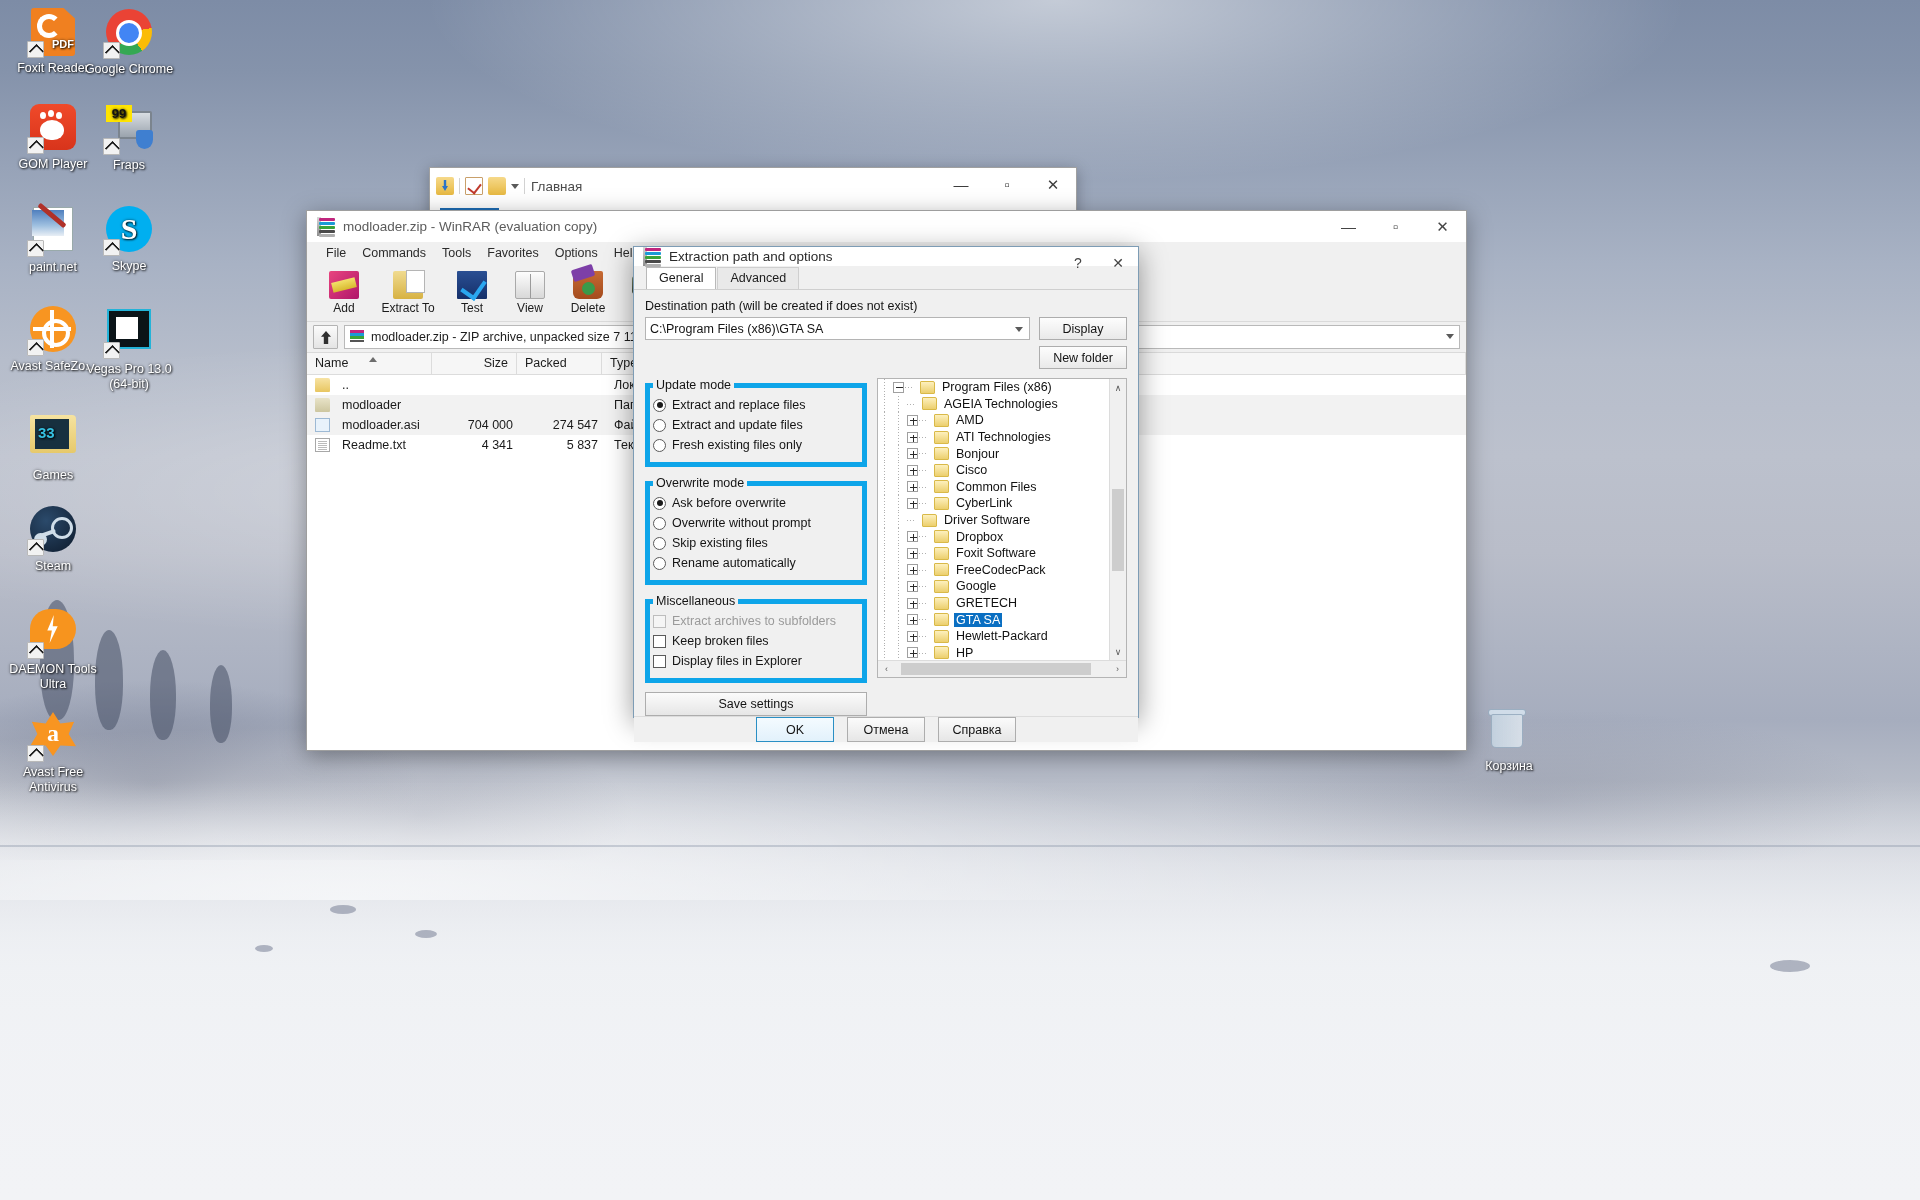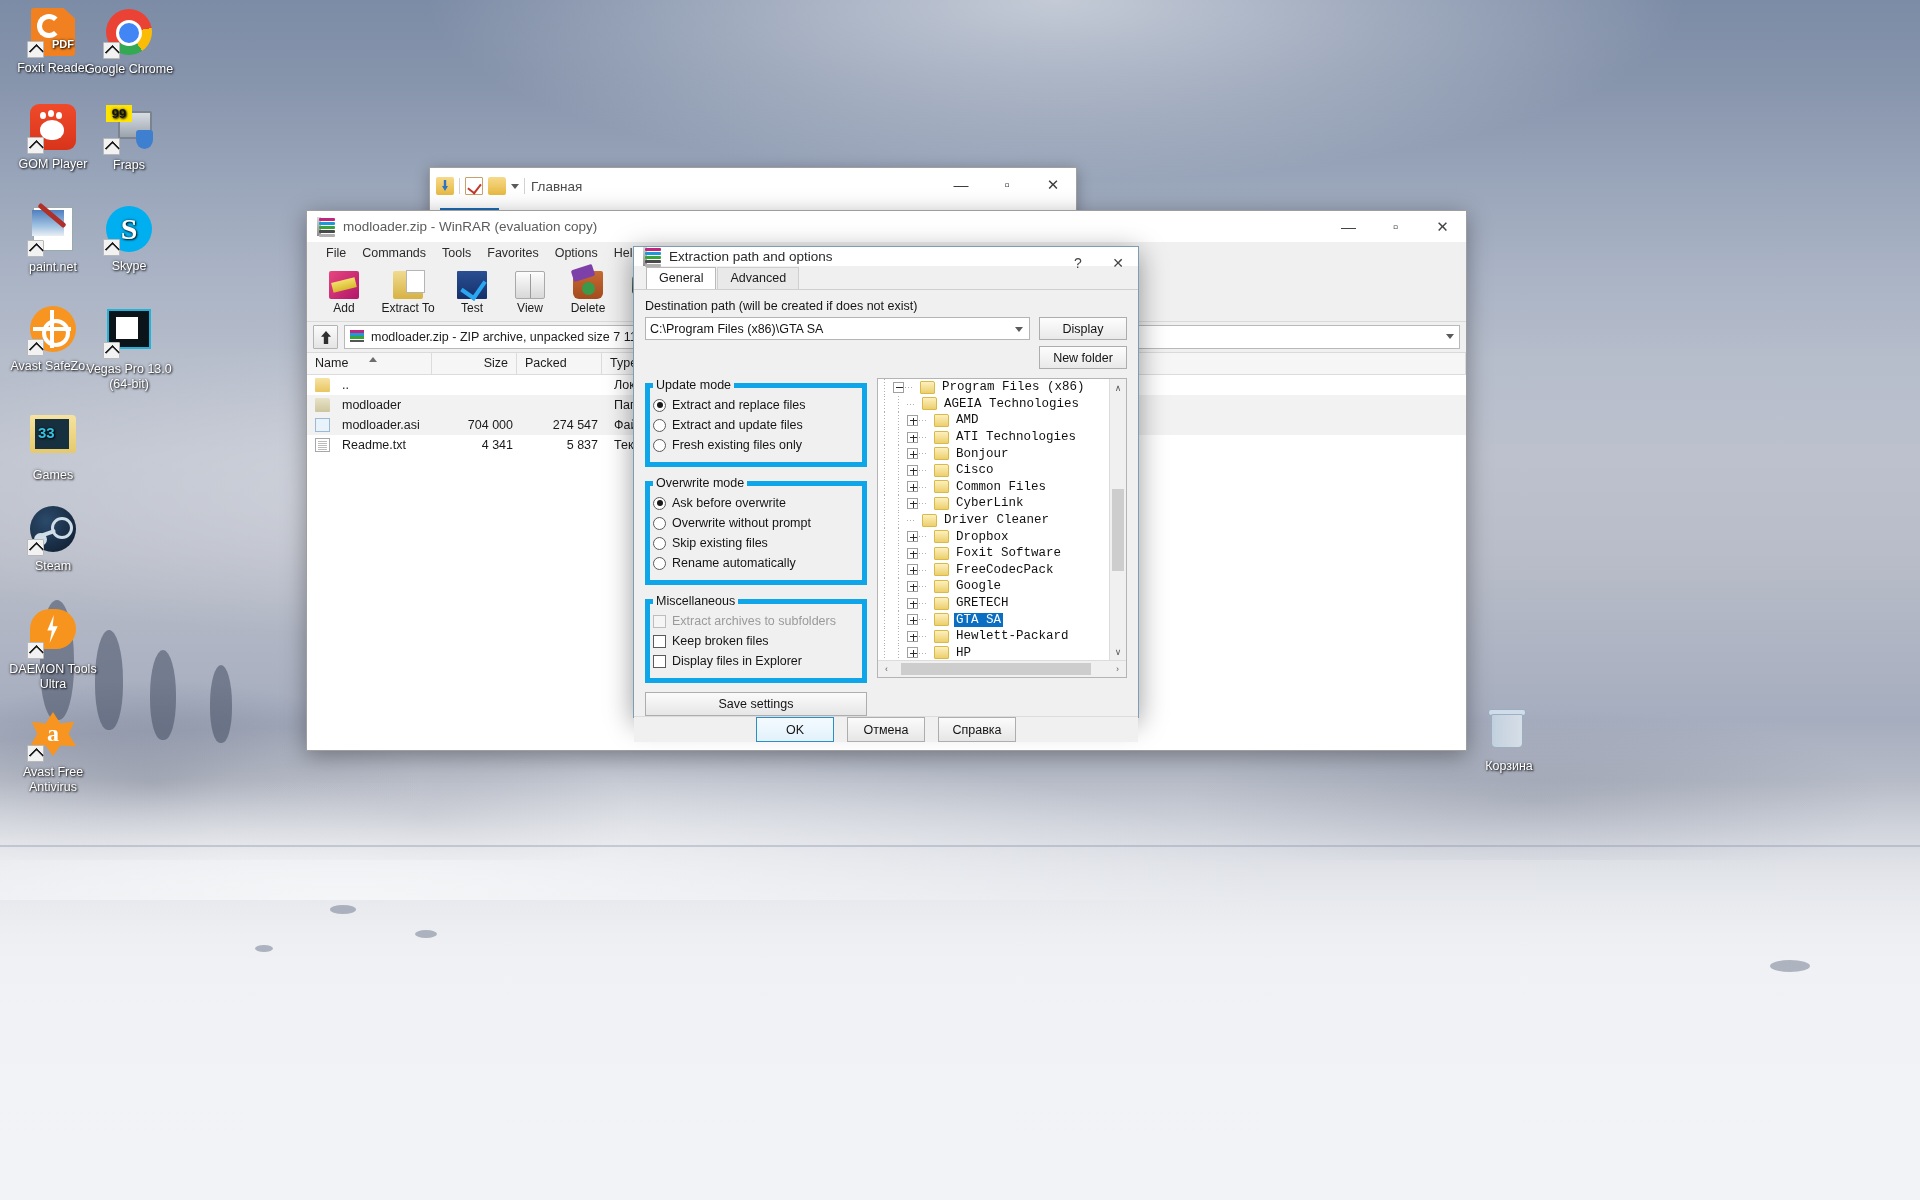--- a/index.html
+++ b/index.html
@@ -295,21 +295,21 @@
   fieldset.grp { border:5px solid #0ea5e9; border-radius:0; margin:0 0 9px 0; padding:3px 7px 7px 3px; }
   fieldset.grp legend { font-size:12.5px; color:#141414; padding:0 3px; }
   .opt { display:flex; align-items:center; gap:6px; height:20px; font-size:12.5px; color:#141414; }
   .opt.dis { color:#9a9a9a; }
   .radio { width:13px;height:13px;border:1px solid #5a5a5a;border-radius:50%;background:#fff;position:relative;flex:0 0 auto;}
   .radio.on::after{content:"";position:absolute;left:2.5px;top:2.5px;width:6px;height:6px;border-radius:50%;background:#1a1a1a;}
   .chk { width:13px;height:13px;border:1px solid #5a5a5a;background:#fff;flex:0 0 auto;}
   .chk.dis { border-color:#bdbdbd; background:#f5f5f5; }
   .savebtn { width:100%; height:24px; background:linear-gradient(#fbfbfb,#e6e6e6); border:1px solid #adadad; font-size:12.5px; display:flex;align-items:center;justify-content:center; color:#141414;}
   .treebox { height:300px; background:#fff; border:1px solid #b4b4b4; position:relative; overflow:hidden; }
-  .treescroll { position:absolute; left:0; top:0; right:17px; bottom:17px; overflow:hidden;font-family:Liberation Mono, monospace; }
+  .treescroll { position:absolute; left:0; top:0; right:17px; bottom:17px; overflow:hidden; }
   .tnode { height:16.6px; display:flex; align-items:center; font-size:12.5px; color:#111; white-space:nowrap; }
   .tw { width:14px; height:16.6px; position:relative; flex:0 0 auto; }
   .tw.dots::before{content:"";position:absolute;left:6px;top:0;bottom:0;width:1px;
     background-image:linear-gradient(#b0b0b0 50%, transparent 0);background-size:1px 3px;}
   .expander { width:11px;height:11px;border:1px solid #a0a0a0;background:#fff;position:relative;margin-left:1px;flex:0 0 auto;}
   .expander::before{content:"";position:absolute;left:2px;top:4.5px;width:7px;height:1px;background:#2b2b2b;}
   .expander.plus::after{content:"";position:absolute;left:4.5px;top:2px;width:1px;height:7px;background:#2b2b2b;}
   .leafdash { width:13px;height:16.6px;position:relative;flex:0 0 auto;}
   .leafdash::before{content:"";position:absolute;left:1px;top:8px;width:9px;height:1px;
     background-image:linear-gradient(to right,#b0b0b0 50%,transparent 0);background-size:3px 1px;}
@@ -781,21 +781,21 @@
                 <span class="expander plus"></span>
                 <span class="leafdash"></span>
                 <span class="tfolder"></span>
                 <span class="tlabel">CyberLink</span>
               </div>
               <div class="tnode">
                 <span class="tw dots"></span>
                 <span class="tw dots"></span>
                 <span class="leafdash"></span>
                 <span class="tfolder"></span>
-                <span class="tlabel">Driver Cleaner</span>
+                <span class="tlabel">Driver Software</span>
               </div>
               <div class="tnode">
                 <span class="tw dots"></span>
                 <span class="tw dots"></span>
                 <span class="expander plus"></span>
                 <span class="leafdash"></span>
                 <span class="tfolder"></span>
                 <span class="tlabel">Dropbox</span>
               </div>
               <div class="tnode">

